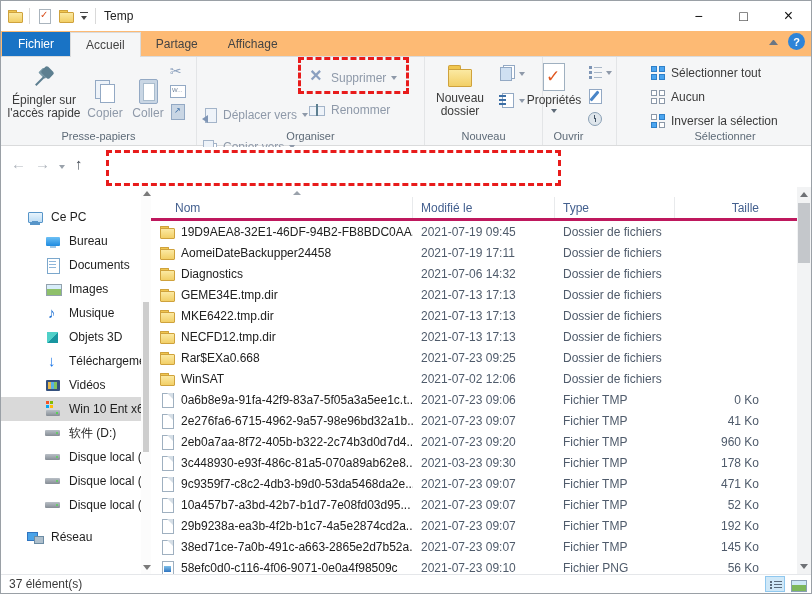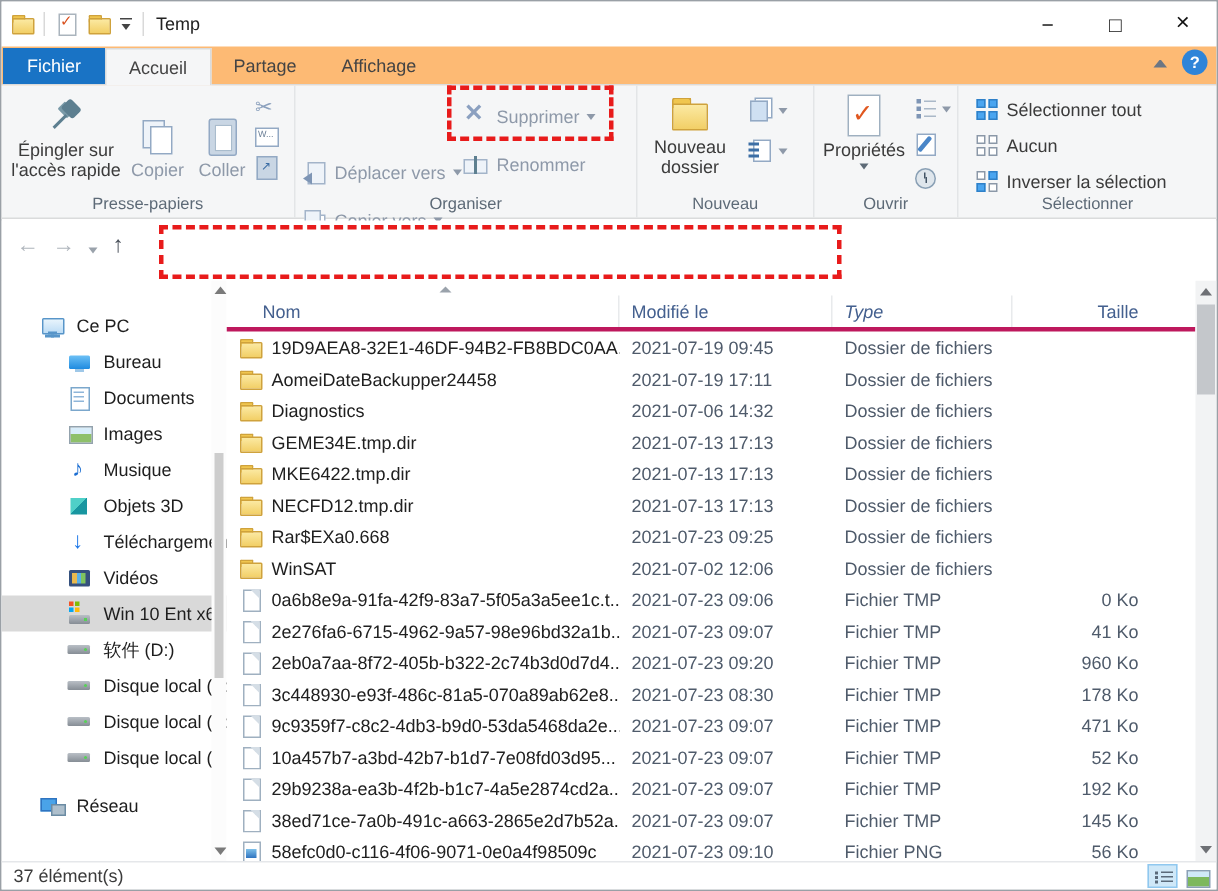--- a/index.html
+++ b/index.html
@@ -148,21 +148,21 @@
   .ico-file::after { content:''; position:absolute; right:2px; top:1px; border:3px solid #d5dee6; border-left-color:transparent; border-bottom-color:transparent; }
   .ico-image-file::before { content:''; position:absolute; left:3px; top:1px; width:10px; height:13px; background:#fff; border:1px solid #9fb0c0; }
   .ico-image-file::after { content:''; position:absolute; left:5px; top:6px; width:7px; height:6px; background:linear-gradient(#7ec0ea,#2f74c0); }
 
   
   .filelist { position:absolute; left:150px; top:0; right:14px; bottom:0; overflow:hidden; }
   .fl-header { position:relative; display:flex; margin-top:10px; height:24px; border-bottom:3px solid #be185d; color:#44608f; }
   .fl-header .hc { display:flex; align-items:center; padding-left:24px; border-right:1px solid #e8eaec; height:100%; }
   .fl-header .hc.c0 { width:262px; padding-left:24px; }
   .fl-header .hc.c1 { width:142px; padding-left:8px; }
-  .fl-header .hc.c2 { width:120px; padding-left:8px;font-style:italic; }
+  .fl-header .hc.c2 { width:120px; padding-left:8px; }
   .fl-header .hc.c3 { width:100px; border-right:none; justify-content:flex-end; padding-right:16px; }
   .sort-chev { position:absolute; left:142px; top:-6px; width:0; height:0; border-left:4px solid transparent; border-right:4px solid transparent; border-bottom:4px solid #9aa2ab; }
   .row { display:flex; align-items:center; height:21px; }
   .row .cell { overflow:hidden; white-space:nowrap; }
   .row .c0 { width:262px; padding-left:8px; display:flex; align-items:center; gap:6px; color:#202020; }
   .row .c1 { width:142px; padding-left:8px; color:#4f5b6b; }
   .row .c2 { width:120px; padding-left:8px; color:#4f5b6b; }
   .row .c3 { width:100px; text-align:right; padding-right:16px; color:#4f5b6b; }
 
   .list-scroll { position:absolute; right:0; top:0; width:14px; bottom:0; background:#f2f3f4; }
@@ -281,21 +281,21 @@
           <span class="chev-d"></span>
         </div>
         <div style="display:flex;align-items:center;gap:3px;">
           <span class="rico mini newitem-ico"></span>
           <span class="chev-d"></span>
         </div>
       </div>
       <div class="grp-label">Nouveau</div>
     </div>
 
-    <div class="grp" style="left:542px;width:96px;text-decoration:underline;">
+    <div class="grp" style="left:520px;width:96px;text-decoration:underline;">
       <div class="bigbtn" style="position:absolute;left:4px;top:0;width:58px;">
         <span class="rico props-ico"></span>
         <span class="lbl">Propriétés</span>
         <span class="chev-d chev-dk"></span>
       </div>
       <div style="position:absolute;left:66px;top:7px;display:flex;flex-direction:column;gap:6px;">
         <div style="display:flex;align-items:center;gap:2px;">
           <span class="rico mini openlist-ico"></span>
           <span class="chev-d"></span>
         </div>
@@ -542,21 +542,21 @@
             </div>
             <div class="cell c1">2021-07-23 09:20</div>
             <div class="cell c2">Fichier TMP</div>
             <div class="cell c3">960 Ko</div>
           </div>
           <div class="row">
             <div class="cell c0">
               <span class="ico ico-file"></span>
               <span>3c448930-e93f-486c-81a5-070a89ab62e8...</span>
             </div>
-            <div class="cell c1">2021-07-23 08:30</div>
+            <div class="cell c1">2021-03-23 09:30</div>
             <div class="cell c2">Fichier TMP</div>
             <div class="cell c3">178 Ko</div>
           </div>
           <div class="row">
             <div class="cell c0">
               <span class="ico ico-file"></span>
               <span>9c9359f7-c8c2-4db3-b9d0-53da5468da2e...</span>
             </div>
             <div class="cell c1">2021-07-23 09:07</div>
             <div class="cell c2">Fichier TMP</div>

